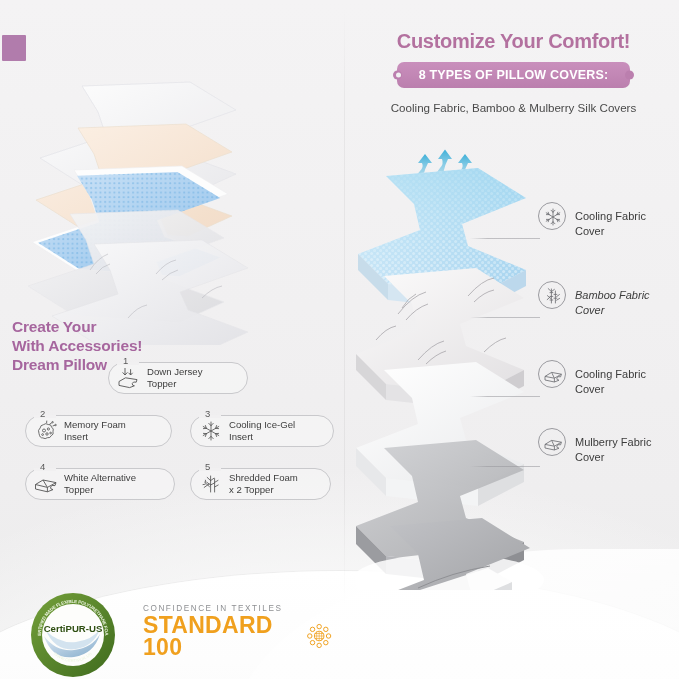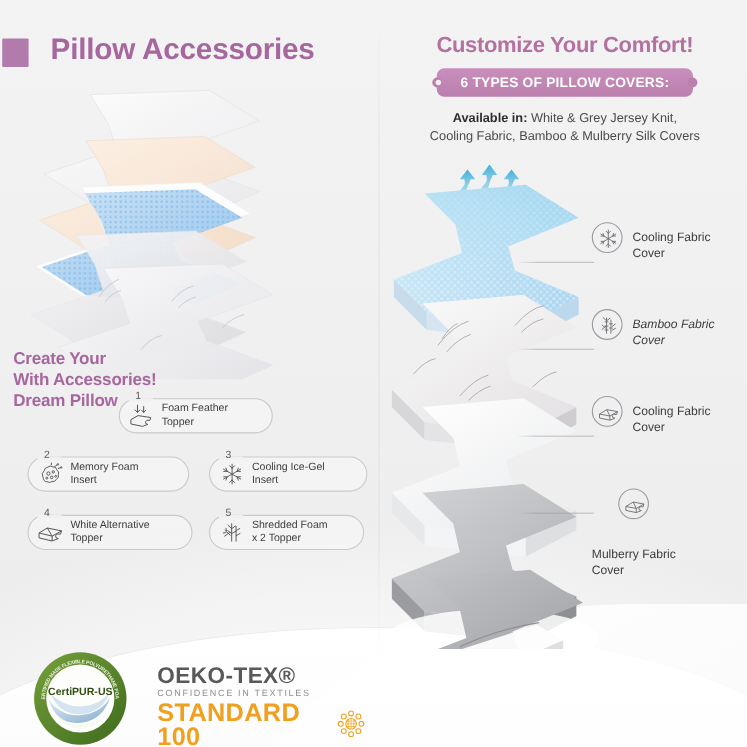--- a/index.html
+++ b/index.html
@@ -152,21 +152,20 @@
 </head>
 <body>
 
 <div id="stage">
 
   <div class="bottom-arc"></div>
   <div class="bottom-arc2"></div>
   <div class="divider"></div>
 
   <div class="accent-square"></div>
-  <div class="left-title">Pillow Accessories</div>
 
   <svg class="lstack" viewBox="0 0 310 265">
     <defs>
       <linearGradient id="lw1" x1="0" y1="0" x2="1" y2="1">
         <stop offset="0" stop-color="#ffffff"></stop>
           <stop offset="1" stop-color="#e9e9ec"></stop>
       </linearGradient>
       <linearGradient id="lw2" x1="0" y1="0" x2="1" y2="1">
         <stop offset="0" stop-color="#fbfbfc"></stop>
           <stop offset="1" stop-color="#e2e2e6"></stop>
@@ -232,21 +231,21 @@
     <div class="numgap"></div>
     <span class="num">1</span>
     <svg class="pico" viewBox="0 0 26 24">
       <g fill="none" stroke="#555" stroke-width="0.9">
         <path d="M9 2 L9 9 M9 9 L6.6 6.4 M9 9 L11.4 6.4"></path>
         <path d="M14.6 3.2 L14.6 9 M14.6 9 L12.6 6.8 M14.6 9 L16.6 6.8"></path>
         <path d="M3 15.5 L9.5 11.8 L21 13.6 L20.2 16.2 Q17 15.2 16.3 17.4 Q15.8 19.6 18.4 19.8 L13.6 21.6 L3 19.4 Z"></path>
       </g>
     </svg>
     <div class="ptxt">
-      <div>Foam Feather</div>
+      <div>Down Jersey</div>
       <div>Topper</div>
     </div>
   </div>
 
   <div class="pill" style="left:25px; top:415px; width:147px;">
     <div class="numgap"></div>
     <span class="num">2</span>
     <svg class="pico" viewBox="0 0 26 24">
       <g fill="none" stroke="#555" stroke-width="0.85">
         <path d="M6 14.5 q-1.6 -3.4 1.2 -5.6 q0.2 -2.8 3.2 -3.2 q2.4 -2 4.8 -0.2 q3 -0.4 3.4 2.6 q2.6 1.6 1.4 4.6 q1 2.8 -1.8 4 q-1 2.6 -3.8 2 q-2.2 1.8 -4.6 0.2 q-3 0.4 -3.8 -4.4 Z"></path>
@@ -314,31 +313,27 @@
     <div class="ptxt">
       <div>Shredded Foam</div>
       <div>x 2 Topper</div>
     </div>
   </div>
 
   <div class="right-title">Customize Your Comfort!</div>
 
   <div class="badge-wrap">
     <div class="badge">
-      <span>6 TYPES OF PILLOW COVERS:</span>
+      <span>8 TYPES OF PILLOW COVERS:</span>
       <span class="notch-l"></span>
       <span class="notch-r"></span>
     </div>
   </div>
 
   <div class="avail">
-    <div>
-      <b>Available in:</b>
-      <span>White &amp; Grey Jersey Knit,</span>
-    </div>
     <div>Cooling Fabric, Bamboo &amp; Mulberry Silk Covers</div>
   </div>
 
   <svg class="steam" viewBox="0 0 70 45">
     <defs>
       <linearGradient id="stg" x1="0" y1="1" x2="0" y2="0">
         <stop offset="0" stop-color="#9ed6ef" stop-opacity="0.35"></stop>
         <stop offset="1" stop-color="#3fb0d8" stop-opacity="1"></stop>
       </linearGradient>
     </defs>
@@ -482,21 +477,21 @@
         </g>
       </svg>
     </span>
     <span class="cover-txt">
       <div>Cooling Fabric</div>
       <div>Cover</div>
     </span>
   </div>
 
   <div class="lead-line" style="left:470px; top:466px; width:70px;"></div>
-  <div class="cover-row" style="top:444px;flex-direction:column;">
+  <div class="cover-row" style="top:419px;">
     <span class="cover-ico">
       <svg viewBox="0 0 28 28" width="28" height="28">
         <g stroke="#6f7075" stroke-width="0.85" fill="none">
           <path d="M6 15.4 L12.6 11.4 L22.4 13.2 L21.6 15.8 Q18.4 15 17.8 17 Q17.3 19 20 19.2 L15.4 21 L6 19 Z"></path>
           <path d="M6 15.4 L15.4 17.2 L15.4 21"></path>
           <path d="M12.6 11.4 L15.4 17.2 L22.4 13.2"></path>
         </g>
       </svg>
     </span>
     <span class="cover-txt">
@@ -525,21 +520,20 @@
     <text font-family="Liberation Sans, sans-serif" font-size="8.6" font-weight="bold" fill="#2f4f12">
       <textPath href="#arcTop" startOffset="50%" text-anchor="middle" style="letter-spacing:-0.2px; font-size:4.6px; fill:#eaf3dd">CERTIFIED MADE FLEXIBLE POLYURETHANE FOAM</textPath>
     </text>
     <text font-family="Liberation Sans, sans-serif" fill="#eaf3dd">
       <textPath href="#arcBot" startOffset="50%" text-anchor="middle" style="font-size:4px; letter-spacing:0.2px;">WWW.CERTIPUR.US</textPath>
     </text>
     <text x="43" y="40" text-anchor="middle" font-family="Liberation Sans, sans-serif" font-size="9.6" font-weight="bold" fill="#2f4f12">CertiPUR-US</text>
   </svg>
 
   <div class="oeko">
-    <div class="l1">OEKO-TEX®</div>
     <div class="l2">CONFIDENCE IN TEXTILES</div>
     <div class="oeko-row3">
       <span class="l3">STANDARD 100</span>
       <svg width="32" height="32" viewBox="0 0 32 32">
         <g fill="none" stroke="#f0a01e" stroke-width="1.1">
           <circle cx="16" cy="16" r="5.4"></circle>
           <g>
             <circle cx="16" cy="5.4" r="2.5"></circle>
               <circle cx="23.5" cy="8.5" r="2.5"></circle>
             <circle cx="26.6" cy="16" r="2.5"></circle>

